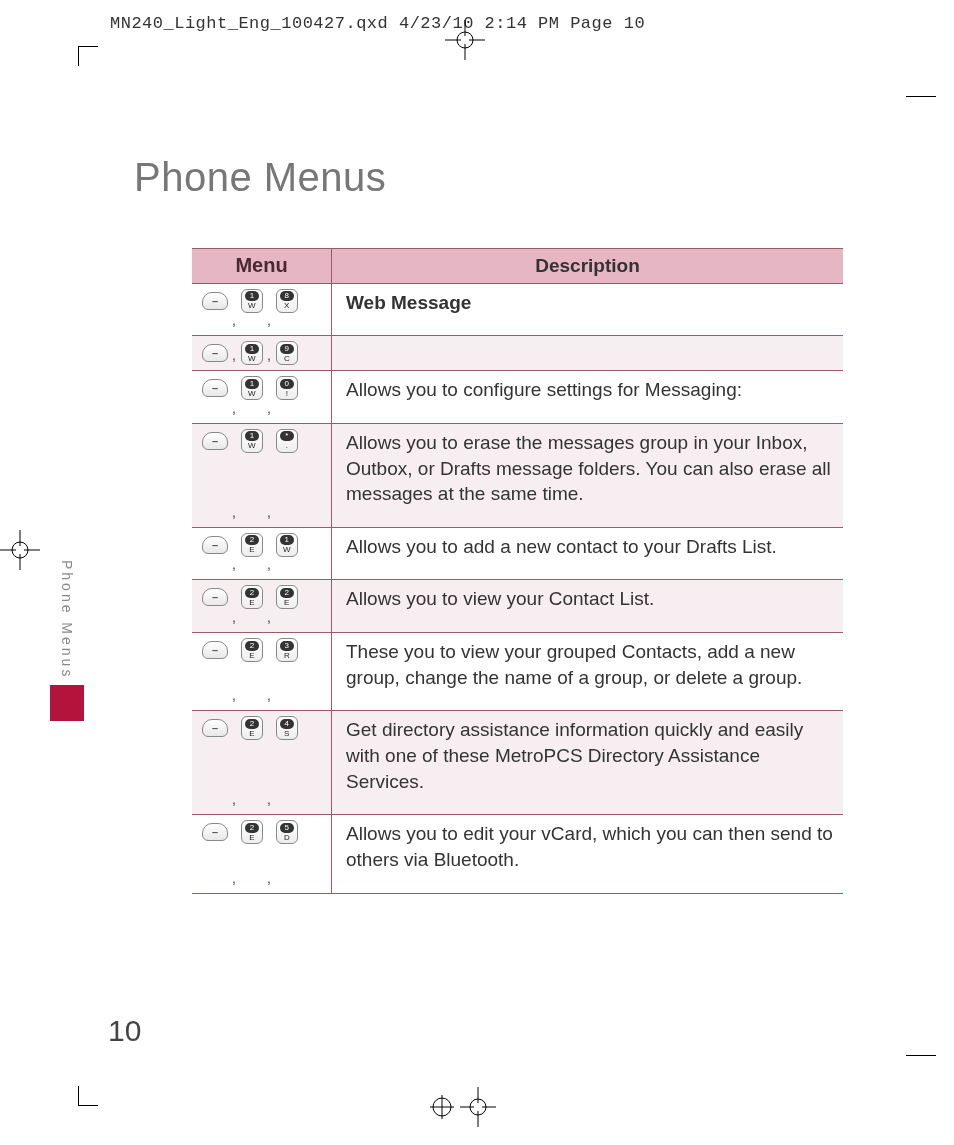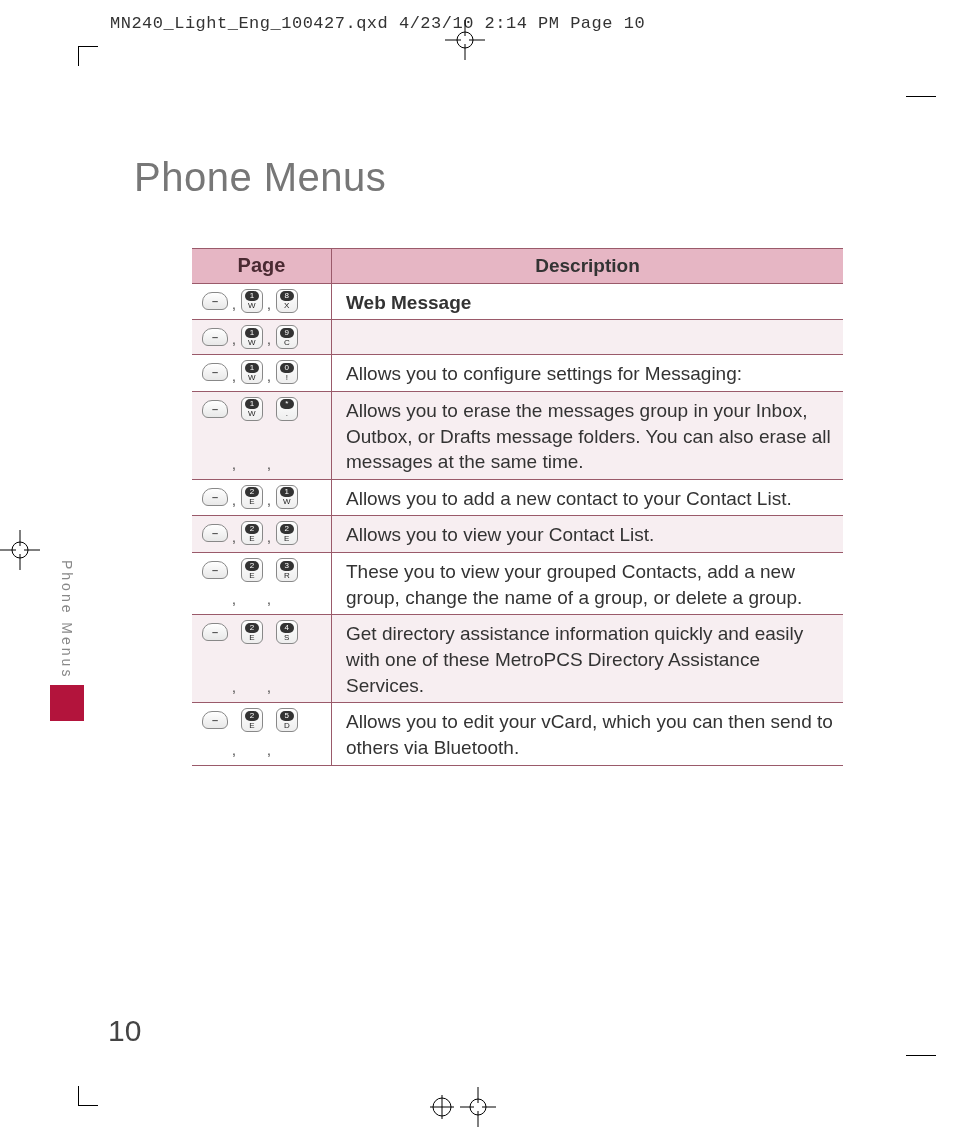--- a/index.html
+++ b/index.html
@@ -98,21 +98,21 @@
     border-right: 1px solid #9a5a6a;
     padding: 5px 6px 5px 10px;
     display: flex;
     align-items: flex-start;
     gap: 4px;
     flex-wrap: wrap;
   }
   .header-row .cell-menu { justify-content: center; align-items:center; padding:4px;}
   .cell-desc {
     flex: 1;
-    padding: 6px 10px 4px 14px;
+    padding: 6px 10px 20px 14px;
     font-size: 19px;
     line-height: 1.35;
     color: #333;
   }
   .header-row .cell-desc { text-align: center; padding:4px;}
   .shade { background: #f7eef1; }
   .bold-desc { font-weight: 600; }
   .key {
     display: inline-flex;
     flex-direction: column;
@@ -196,21 +196,21 @@
 
 <div class="page-title">Phone Menus</div>
 
 <div class="side-tab">
   <div class="side-label">Phone Menus</div>
   <div class="side-block"></div>
 </div>
 
 <div class="table" id="menu-table">
   <div class="row header-row">
-    <div class="cell-menu">Page</div>
+    <div class="cell-menu">Menu</div>
     <div class="cell-desc">Description</div>
   </div>
 <div class="row">
       <div class="cell-menu">
         <span class="softkey">
           <span>–</span>
         </span>
         <span class="comma">,</span>
         <span class="key">
           <span class="top">1</span>
@@ -286,21 +286,21 @@
         <span class="key">
           <span class="top">2</span>
           <span class="bot">E</span>
         </span>
         <span class="comma">,</span>
         <span class="key">
           <span class="top">1</span>
           <span class="bot">W</span>
         </span>
       </div>
-      <div class="cell-desc">Allows you to add a new contact to your Contact List.</div>
+      <div class="cell-desc">Allows you to add a new contact to your Drafts List.</div>
     </div>
     <div class="row shade">
       <div class="cell-menu">
         <span class="softkey">
           <span>–</span>
         </span>
         <span class="comma">,</span>
         <span class="key">
           <span class="top">2</span>
           <span class="bot">E</span>

